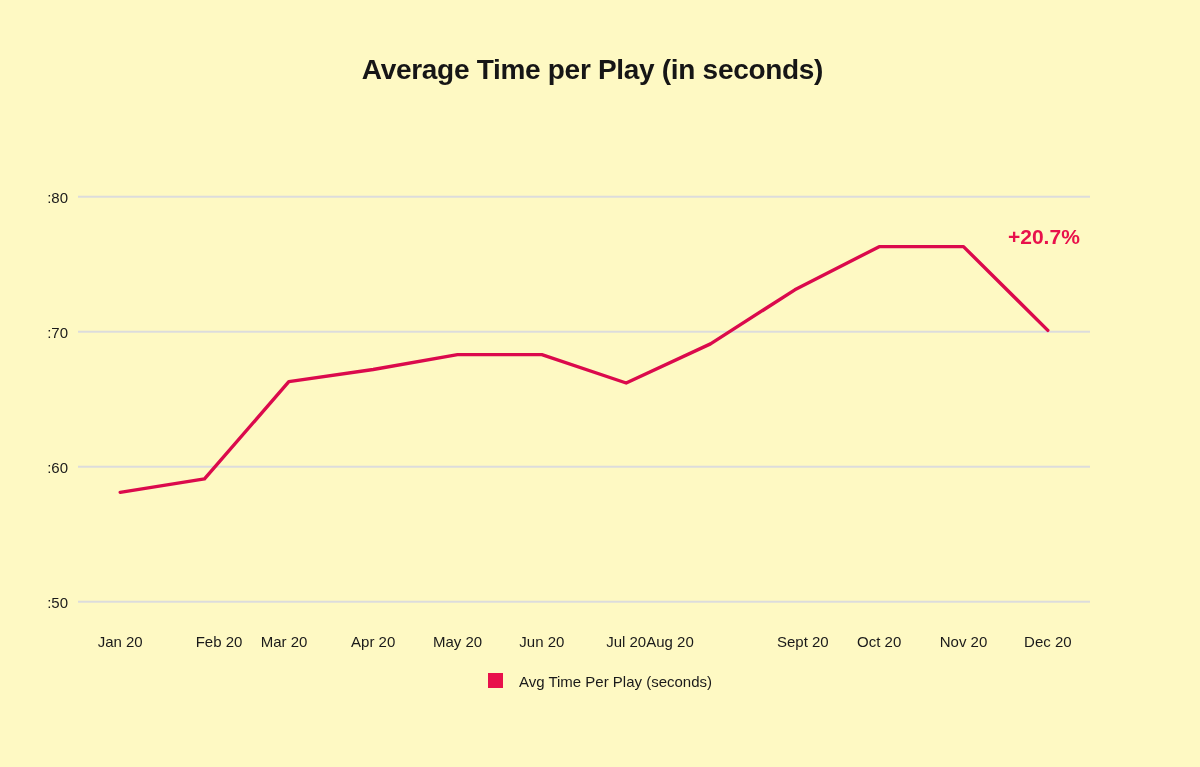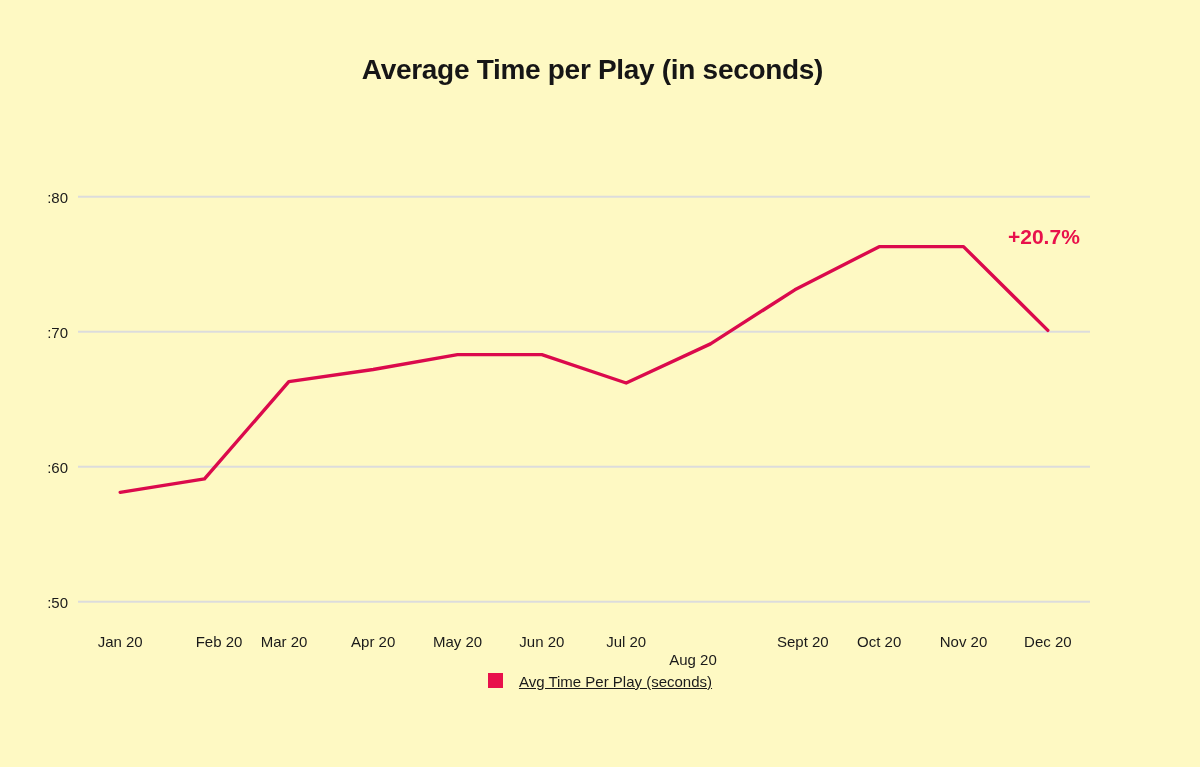--- a/index.html
+++ b/index.html
@@ -93,21 +93,20 @@
     top: 673px;
     left: 0;
     width: 1200px;
     display: flex;
     justify-content: center;
     align-items: center;
   }
   .legend-item {
     display: flex;
     gap: 16px;
-    text-decoration: underline;
   }
   .legend-swatch {
     width: 15px;
     height: 15px;
     display: inline-block;
   }
   .legend-label {
     font-size: 15px;
     color: #1a1a1a;
   }
@@ -140,21 +139,21 @@
         <div class="y-tick" style="top: 601.7px;">:50</div>
       </div>
     <div id="x-ticks">
         <div class="x-tick" style="left: 120.167px;">Jan 20</div>
         <div class="x-tick" style="left: 219px;">Feb 20</div>
         <div class="x-tick" style="left: 284px;">Mar 20</div>
         <div class="x-tick" style="left: 373.167px;">Apr 20</div>
         <div class="x-tick" style="left: 457.5px;">May 20</div>
         <div class="x-tick" style="left: 541.833px;">Jun 20</div>
         <div class="x-tick" style="left: 626.167px;">Jul 20</div>
-        <div class="x-tick" style="left: 693px; margin-top: 18px;">Aug 20</div>
+        <div class="x-tick" style="left: 670px;">Aug 20</div>
         <div class="x-tick" style="left: 794.833px; margin-left: 8px;">Sept 20</div>
         <div class="x-tick" style="left: 879.167px;">Oct 20</div>
         <div class="x-tick" style="left: 963.5px;">Nov 20</div>
         <div class="x-tick" style="left: 1047.83px;">Dec 20</div>
       </div>
   </div>
 
   <div class="growth-annotation" style="color: rgb(232, 17, 75);">+20.7%</div>
 
   <div class="legend">

